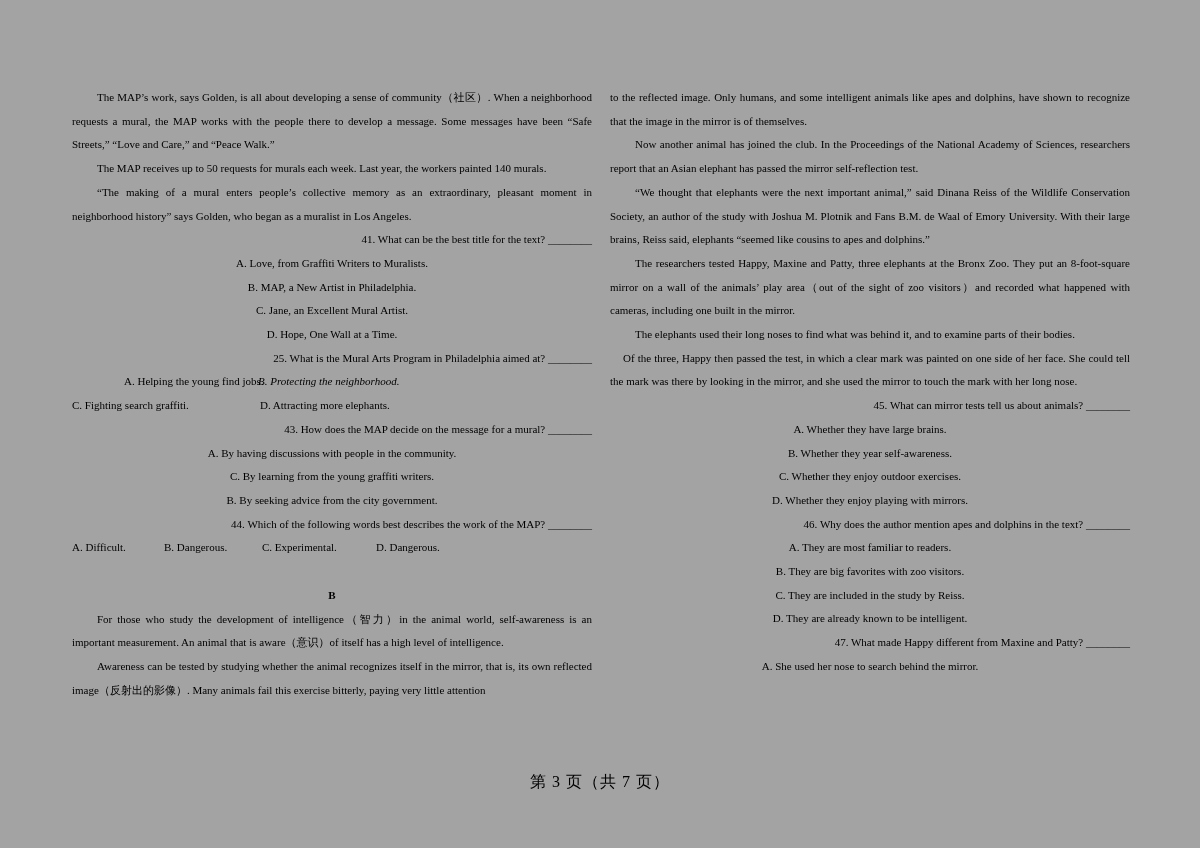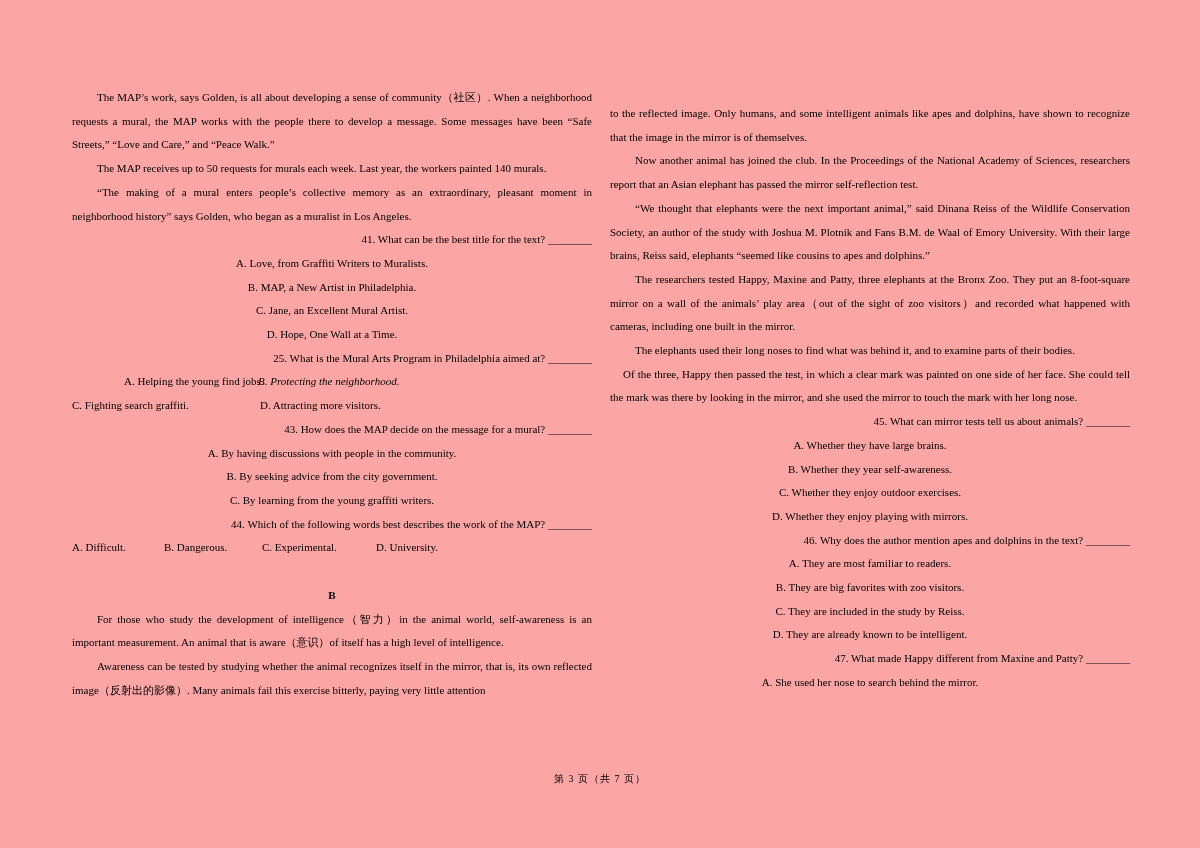--- a/index.html
+++ b/index.html
@@ -5,28 +5,28 @@
   * { margin: 0; padding: 0; box-sizing: border-box; }
   html, body { width: 1200px; height: 848px; }
   body {
     background: #ffffff;
     color: #000000;
     font-family: "Liberation Serif", "DejaVu Serif", serif;
     font-size: 11px;
     position: relative;
     overflow: hidden;
   }
-  .page { position: absolute; inset: 0; background: #fca5a5; }
+  .page { position: absolute; inset: 0; background: #a3a3a3; }
   .column {
     position: absolute;
     top: 86px;
     width: 520px;
   }
   .col-left  { left: 72px; }
-  .col-right { left: 610px; margin-top: 16px; }
+  .col-right { left: 610px; }
   .para {
     text-align: justify;
     line-height: 23.7px;
     text-indent: 25px;
   }
   .question {
     line-height: 23.7px;
     text-align: right;
   }
   .option {
@@ -48,21 +48,21 @@
     font-weight: bold;
     line-height: 23.7px;
     margin-top: 24px;
   }
   .footer {
     position: absolute;
     top: 772px;
     left: 0;
     width: 100%;
     text-align: center;
-    font-size: 10px;
+    font-size: 16px;
     letter-spacing: 1px;
   }
 </style>
 </head>
 <body>
 
 <div class="page">
   <div class="column col-left">
       <p class="para">The MAP’s work, says Golden, is all about developing a sense of community（社区）. When a neighborhood requests a mural, the MAP works with the people there to develop a message. Some messages have been “Safe Streets,” “Love and Care,” and “Peace Walk.”</p>
       <p class="para">The MAP receives up to 50 requests for murals each week. Last year, the workers painted 140 murals.</p>
@@ -72,32 +72,32 @@
       <p class="option">B. MAP, a New Artist in Philadelphia.</p>
       <p class="option">C. Jane, an Excellent Mural Artist.</p>
       <p class="option">D. Hope, One Wall at a Time.</p>
       <p class="question">25. What is the Mural Arts Program in Philadelphia aimed at? ________</p>
       <div class="option-row">
         <span style="left: 12px; margin-left: 40px;">A. Helping the young find jobs.</span>
         <span style="left: 186px; font-style: italic;">B. Protecting the neighborhood.</span>
       </div>
       <div class="option-row">
         <span style="left: 0px;">C. Fighting search graffiti.</span>
-        <span style="left: 188px;">D. Attracting more visitors.</span>
+        <span style="left: 188px;">D. Attracting more elephants.</span>
       </div>
       <p class="question">43. How does the MAP decide on the message for a mural? ________</p>
       <p class="option">A. By having discussions with people in the community.</p>
+      <p class="option">C. By learning from the young graffiti writers.</p>
       <p class="option">B. By seeking advice from the city government.</p>
-      <p class="option">C. By learning from the young graffiti writers.</p>
       <p class="question">44. Which of the following words best describes the work of the MAP? ________</p>
       <div class="option-row">
         <span style="left: 0px;">A. Difficult.</span>
         <span style="left: 92px;">B. Dangerous.</span>
         <span style="left: 190px;">C. Experimental.</span>
-        <span style="left: 304px;">D. University.</span>
+        <span style="left: 304px;">D. Dangerous.</span>
       </div>
       <p class="section-header">B</p>
       <p class="para">For those who study the development of intelligence（智力）in the animal world, self-awareness is an important measurement. An animal that is aware（意识）of itself has a high level of intelligence.</p>
       <p class="para">Awareness can be tested by studying whether the animal recognizes itself in the mirror, that is, its own reflected image（反射出的影像）. Many animals fail this exercise bitterly, paying very little attention</p>
     </div>
   <div class="column col-right">
       <p class="para" style="text-indent: 0px;">to the reflected image. Only humans, and some intelligent animals like apes and dolphins, have shown to recognize that the image in the mirror is of themselves.</p>
       <p class="para">Now another animal has joined the club. In the Proceedings of the National Academy of Sciences, researchers report that an Asian elephant has passed the mirror self-reflection test.</p>
       <p class="para">“We thought that elephants were the next important animal,” said Dinana Reiss of the Wildlife Conservation Society, an author of the study with Joshua M. Plotnik and Fans B.M. de Waal of Emory University. With their large brains, Reiss said, elephants “seemed like cousins to apes and dolphins.”</p>
       <p class="para">The researchers tested Happy, Maxine and Patty, three elephants at the Bronx Zoo. They put an 8-foot-square mirror on a wall of the animals’ play area（out of the sight of zoo visitors）and recorded what happened with cameras, including one built in the mirror.</p>

